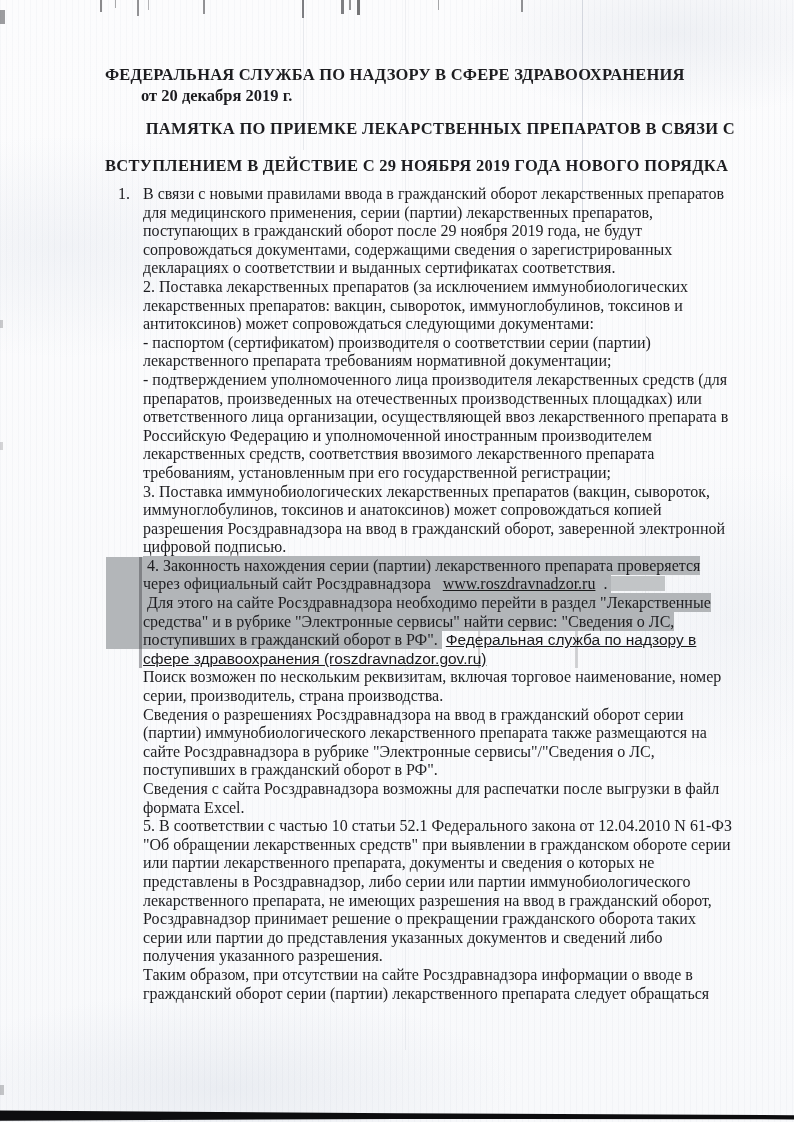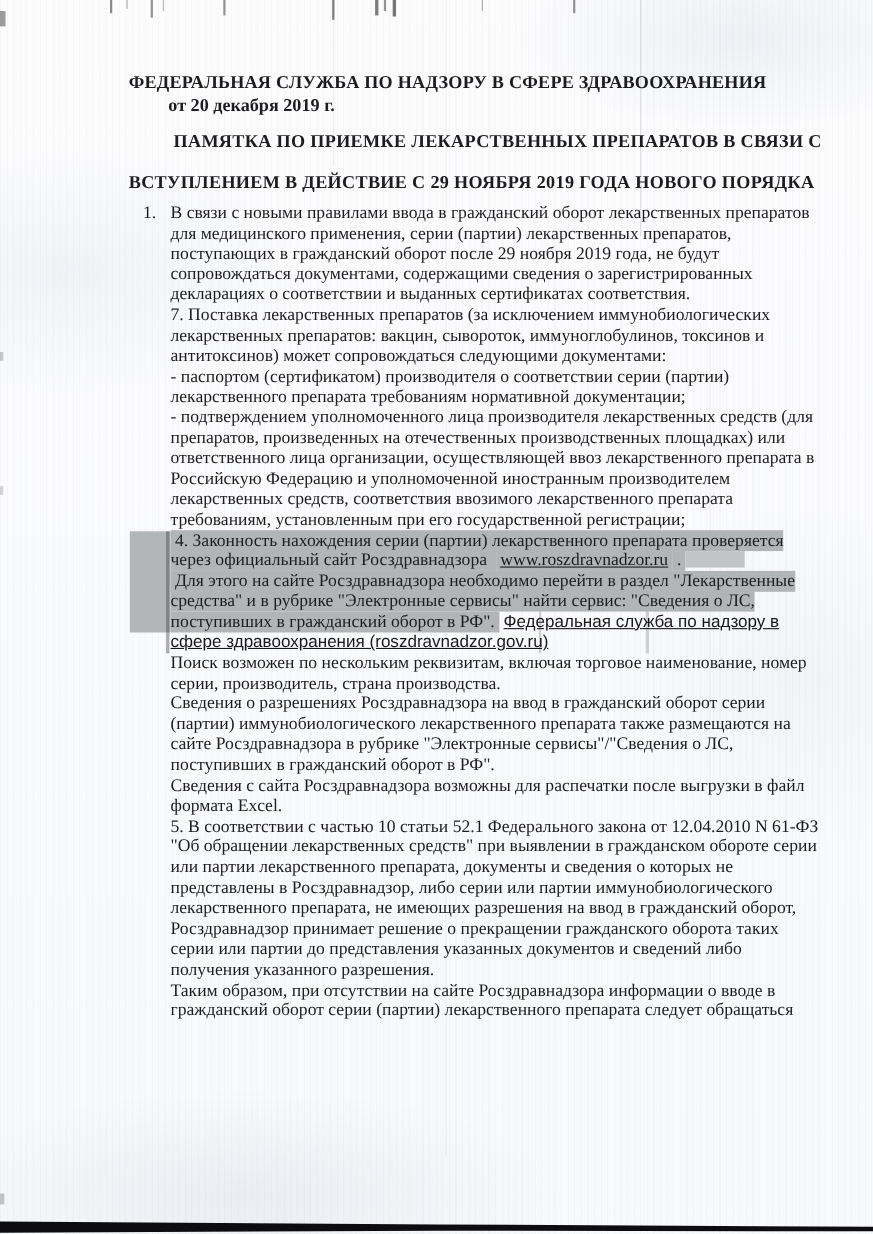--- a/index.html
+++ b/index.html
@@ -20,21 +20,21 @@
   }
   
   .streak{position:absolute;top:0;background:#2c2c30;}
   .vline{position:absolute;width:1px;background:rgba(90,100,125,0.18);}
   .edge-mark{position:absolute;left:0;background:rgba(40,40,45,0.45);}
   .bottom-band{
     position:absolute;left:0;bottom:0;width:794px;height:13px;background:#0d0d0f;
     clip-path:polygon(0 12%, 50% 32%, 100% 48%, 100% 80%, 50% 76%, 0 90%);
   }
   
-  .doc{position:absolute;left:117px;top:64px;width:630px;}
+  .doc{position:absolute;left:105px;top:64px;width:630px;}
   .org{font-weight:bold;font-size:16.5px;line-height:21px;letter-spacing:0.2px;}
   .dateline{font-weight:bold;font-size:16.5px;line-height:21px;margin-left:36px;}
   .title-line{font-weight:bold;font-size:16.5px;line-height:20px;margin-top:17px;letter-spacing:0.3px;}
   .title-line.first{margin-top:13px;text-align:right;}
   .body{margin-top:9px;margin-left:38px;width:591px;font-size:16px;line-height:18.6px;}
   .para{margin:0;position:relative;}
   .marker{position:absolute;left:-25px;top:0;}
   .hl-block{position:relative;}
   .hl-block::before{
     content:"";position:absolute;left:-37px;top:0;width:37px;height:calc(100% - 19px);
@@ -82,23 +82,24 @@
     <div class="org">ФЕДЕРАЛЬНАЯ СЛУЖБА ПО НАДЗОРУ В СФЕРЕ ЗДРАВООХРАНЕНИЯ</div>
     <div class="dateline">от 20 декабря 2019 г.</div>
 
     <div class="title-line first">ПАМЯТКА ПО ПРИЕМКЕ ЛЕКАРСТВЕННЫХ ПРЕПАРАТОВ В СВЯЗИ С</div>
     <div class="title-line">ВСТУПЛЕНИЕМ В ДЕЙСТВИЕ С 29 НОЯБРЯ 2019 ГОДА НОВОГО ПОРЯДКА</div>
 
     <div class="body">
       <div class="para">
         <span class="marker">1.</span><span>В связи с новыми правилами ввода в гражданский оборот лекарственных препаратов для медицинского применения, серии (партии) лекарственных препаратов, поступающих в гражданский оборот после 29 ноября 2019 года, не будут сопровождаться документами, содержащими сведения о зарегистрированных декларациях о соответствии и выданных сертификатах соответствия.</span>
       </div>
-      <div class="para">7. Поставка лекарственных препаратов (за исключением иммунобиологических лекарственных препаратов: вакцин, сывороток, иммуноглобулинов, токсинов и антитоксинов) может сопровождаться следующими документами:</div>
+      <div class="para">2. Поставка лекарственных препаратов (за исключением иммунобиологических лекарственных препаратов: вакцин, сывороток, иммуноглобулинов, токсинов и антитоксинов) может сопровождаться следующими документами:</div>
       <div class="para">- паспортом (сертификатом) производителя о соответствии серии (партии) лекарственного препарата требованиям нормативной документации;</div>
       <div class="para">- подтверждением уполномоченного лица производителя лекарственных средств (для препаратов, произведенных на отечественных производственных площадках) или ответственного лица организации, осуществляющей ввоз лекарственного препарата в Российскую Федерацию и уполномоченной иностранным производителем лекарственных средств, соответствия ввозимого лекарственного препарата требованиям, установленным при его государственной регистрации;</div>
+      <div class="para">3. Поставка иммунобиологических лекарственных препаратов (вакцин, сывороток, иммуноглобулинов, токсинов и анатоксинов) может сопровождаться копией разрешения Росздравнадзора на ввод в гражданский оборот, заверенной электронной цифровой подписью.</div>
 
       <div class="hl-block">
 
         <div class="hl-streak" style="left:-4px;top:0;width:3px;height:100%"></div>
         <div class="hl-streak" style="left:205px;top:0;width:1px;height:75%;opacity:.6"></div>
         <div class="hl-streak" style="left:335px;top:30%;width:2px;height:70%;opacity:.55"></div>
         <div class="hl-streak" style="left:432px;top:40%;width:3px;height:60%;opacity:.5"></div>
         <div class="para"><span class="hl">4. Законность нахождения серии (партии) лекарственного препарата проверяется через официальный сайт Росздравнадзора </span><span class="hl url-link">www.roszdravnadzor.ru</span><span class="hl">.</span><span class="hl-tail"></span></div>
         <div class="para"><span class="hl">Для этого на сайте Росздравнадзора необходимо перейти в раздел "Лекарственные средства" и в рубрике "Электронные сервисы" найти сервис: "Сведения о ЛС, поступивших в гражданский оборот в РФ".</span>
           <span class="ext-link">Федеральная служба по надзору в сфере здравоохранения (roszdravnadzor.gov.ru)</span>

